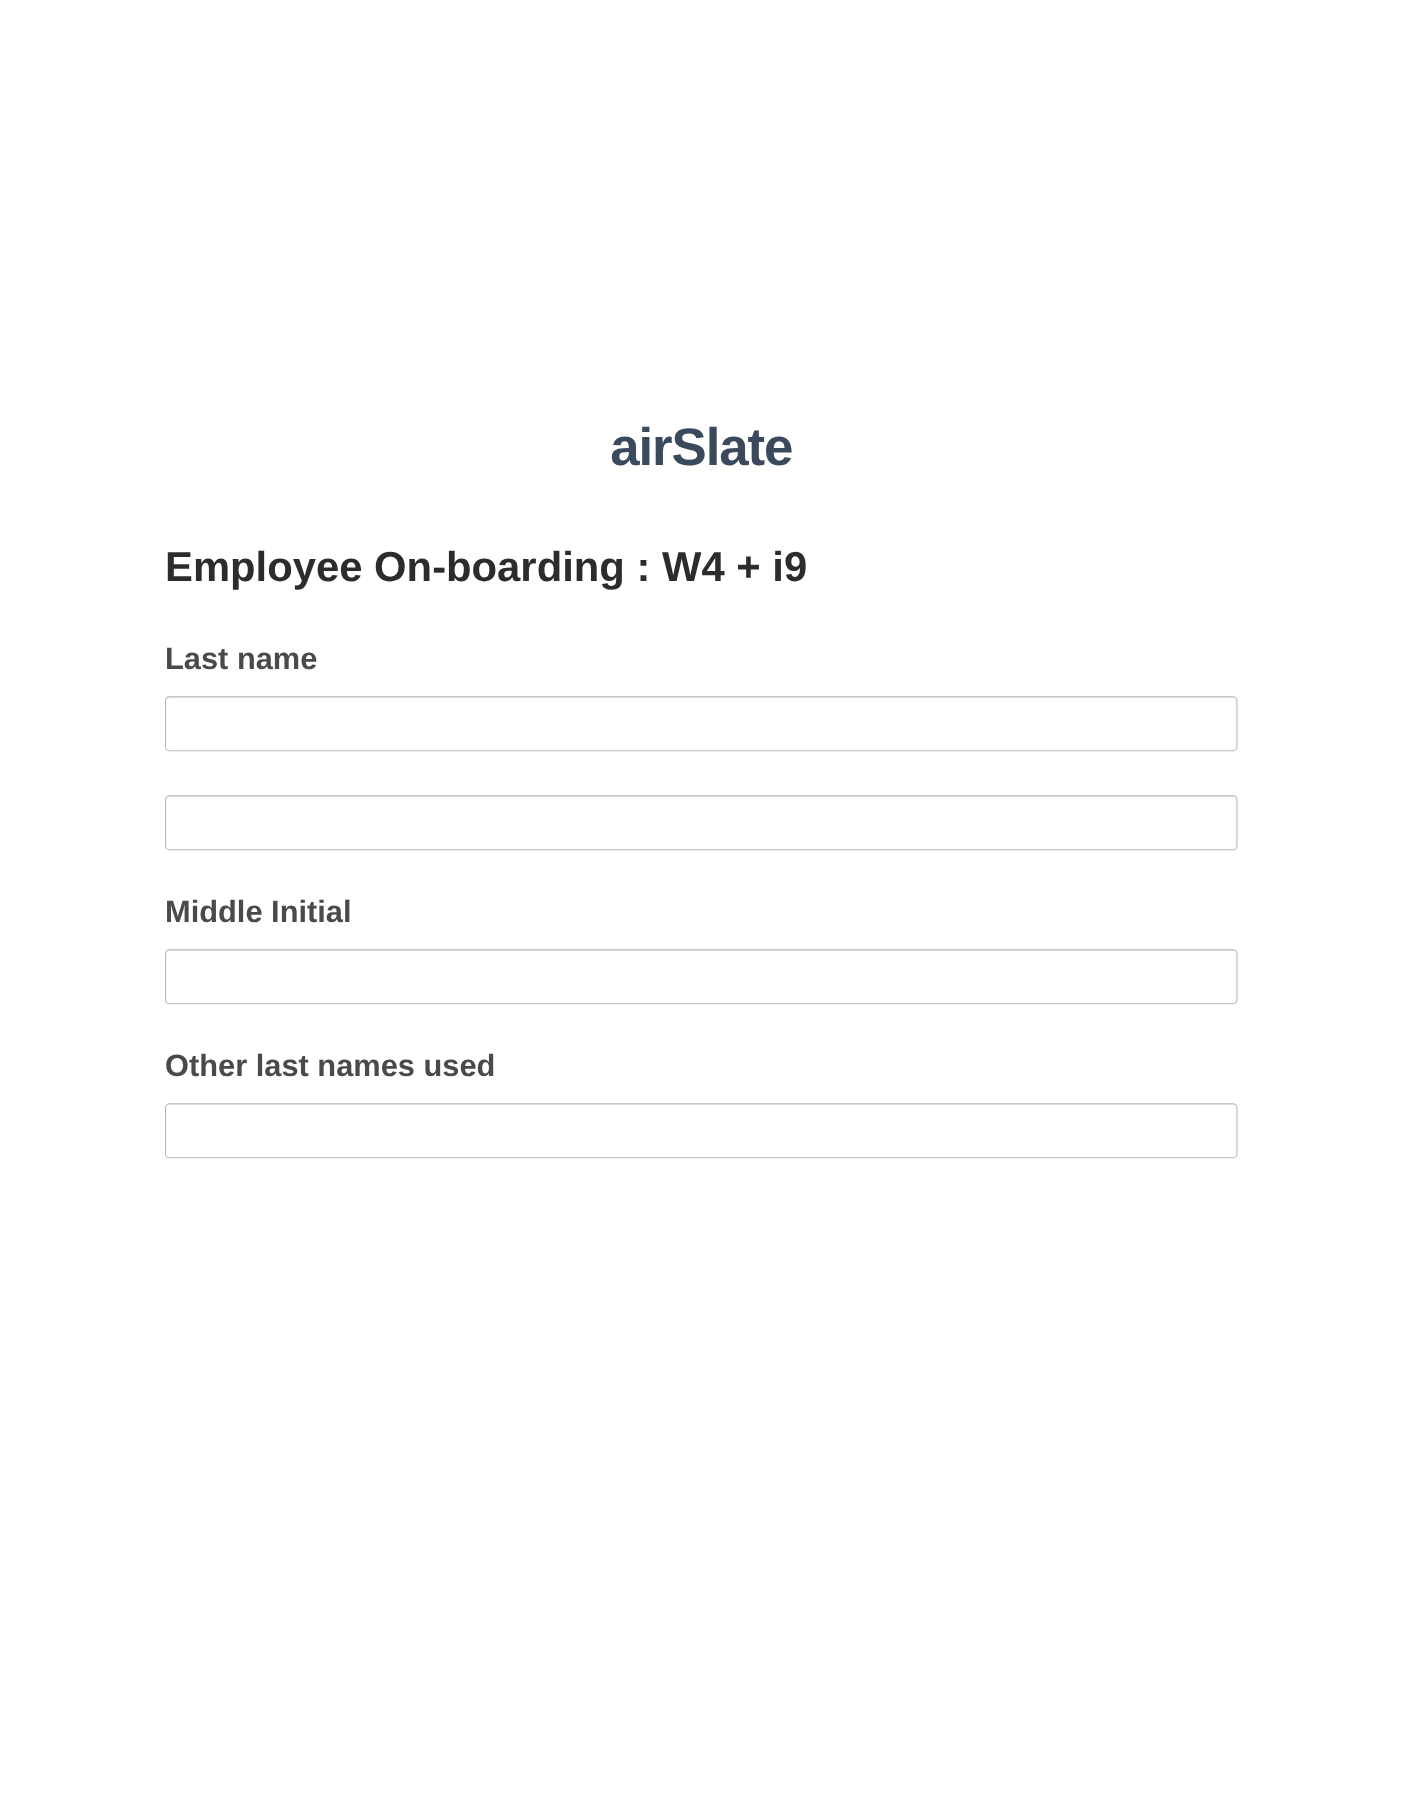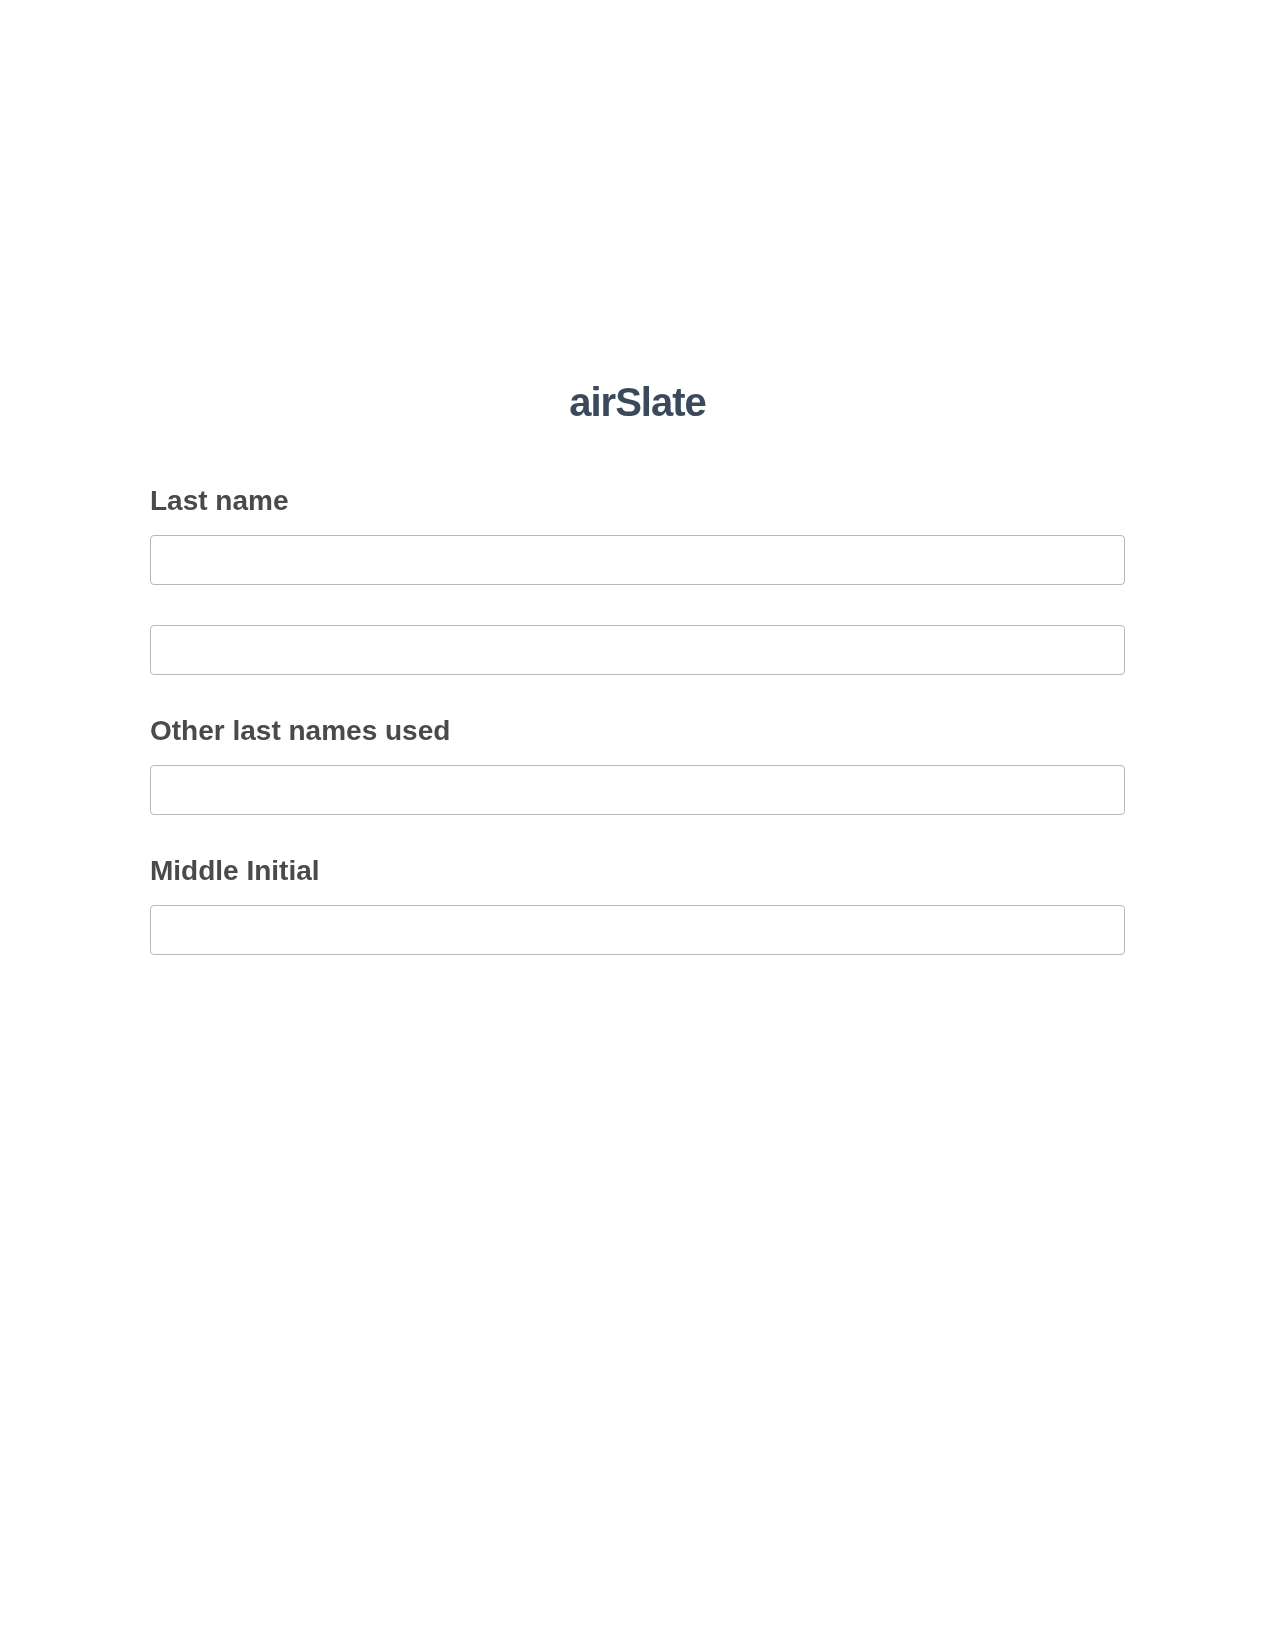--- a/index.html
+++ b/index.html
@@ -16,21 +16,21 @@
     }
     .container {
       width: 100%;
       padding-top: 380px;
     }
     .logo {
       text-align: center;
       margin-bottom: 60px;
     }
     .logo-text {
-      font-size: 40px;
+      font-size: 48px;
       font-weight: bold;
       color: #3a4a5c;
       letter-spacing: -1px;
     }
     .form-wrapper {
       padding: 0 150px;
     }
     .page-title {
       font-size: 38px;
       font-weight: bold;
@@ -58,33 +58,34 @@
     }
   </style>
 </head>
 <body>
 
 <div class="container">
   <div class="logo">
     <span class="logo-text">airSlate</span>
   </div>
   <div class="form-wrapper">
+    <h1 class="page-title">Employee On-boarding : W4 + i9</h1>
 
     <div class="form-group">
       <label class="field-label">Last name</label>
       <input type="text" class="text-input" value="" style="">
     </div>
 
     <div class="form-group">
       <input type="text" class="text-input" value="" style="">
     </div>
 
     <div class="form-group">
-      <label class="field-label">Other last names used</label>
+      <label class="field-label">Middle Initial</label>
       <input type="text" class="text-input" value="" style="">
     </div>
 
     <div class="form-group">
-      <label class="field-label">Middle Initial</label>
+      <label class="field-label">Other last names used</label>
       <input type="text" class="text-input" value="" style="">
     </div>
   </div>
 </div>
 
 </body></html>

